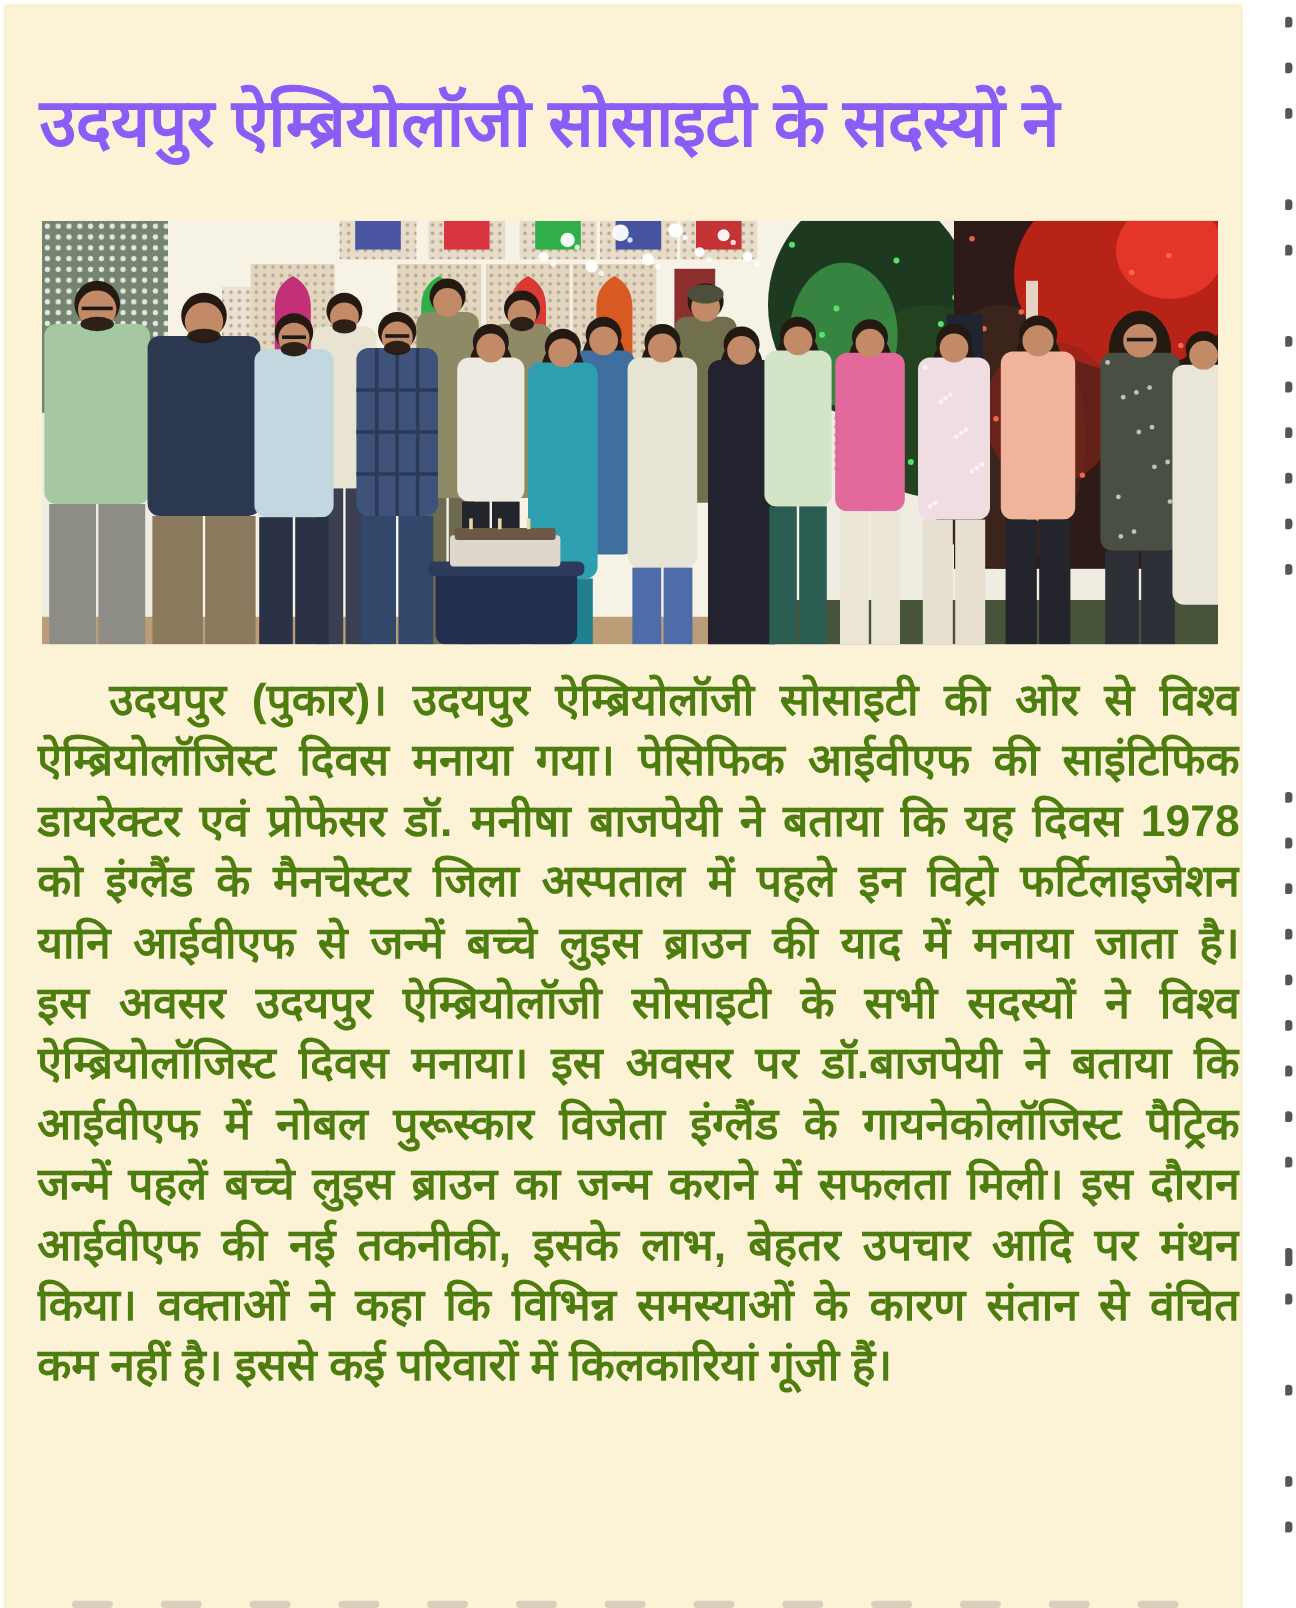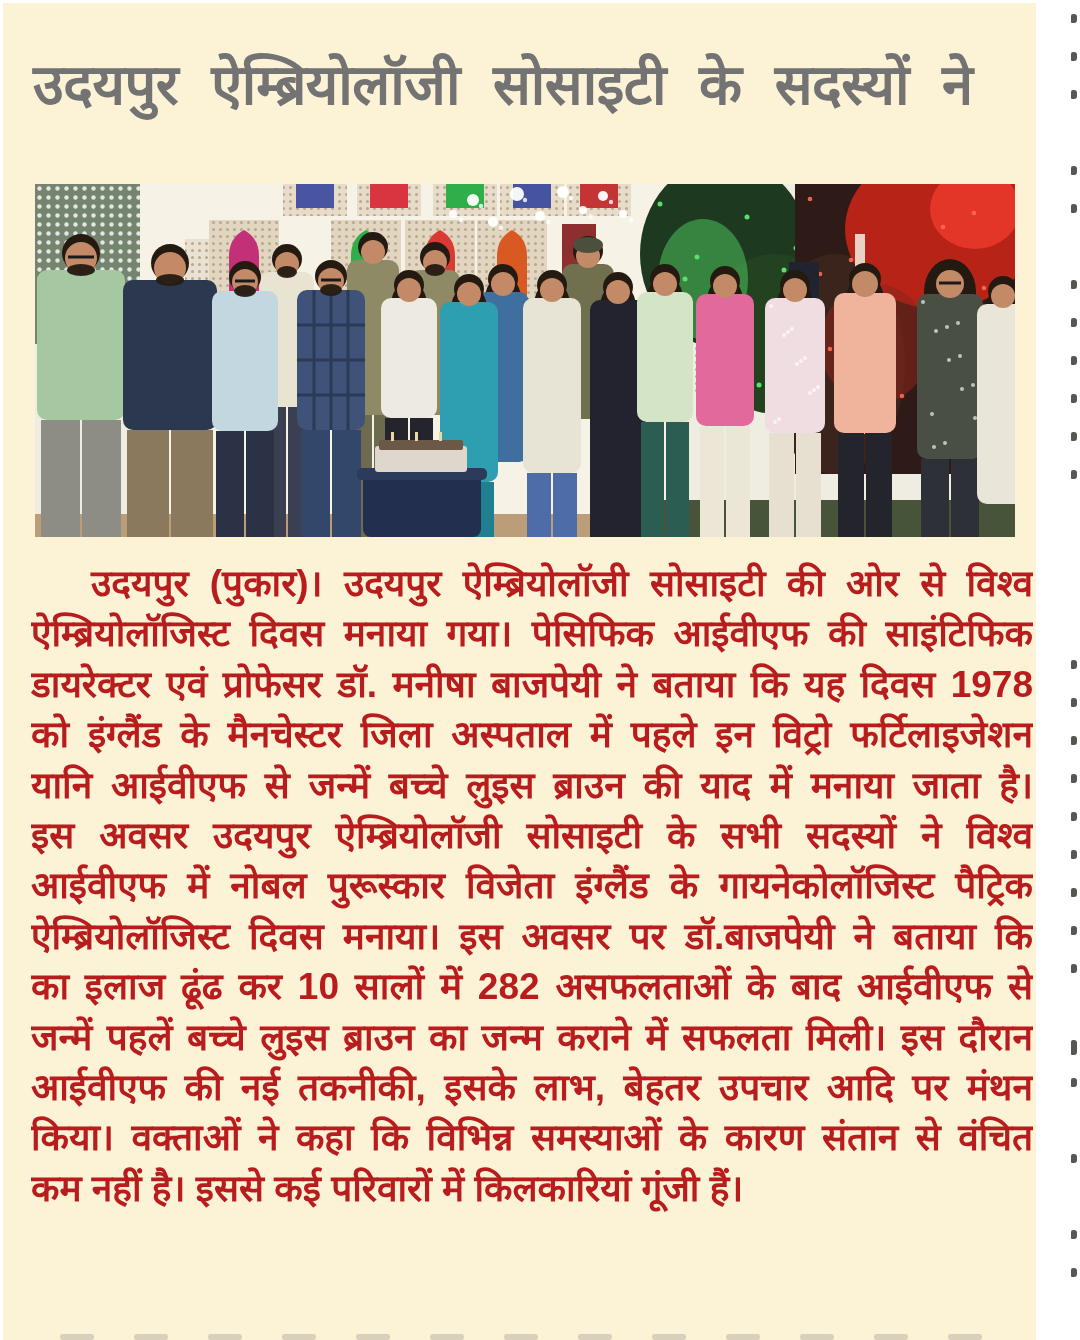--- a/index.html
+++ b/index.html
@@ -6,33 +6,33 @@
   body{
     width:1080px;height:1340px;position:relative;overflow:hidden;
     background:#ffffff;
     font-family:"Liberation Sans","DejaVu Sans",sans-serif;
   }
   .paper{
     position:absolute;left:3px;top:3px;width:1033px;height:1337px;
     background:#fcf2d6;
   }
   .headline{
-    position:absolute;left:30px;top:10px;width:985px;
+    position:absolute;left:30px;top:24px;width:985px;
     font-size:56px;line-height:76px;font-weight:700;
-    color:#737373;letter-spacing:-0.5px;font-family:Liberation Mono, monospace;
+    color:#8b5cf6;letter-spacing:-0.5px;
   }
   .headline span{display:block;white-space:nowrap;}
   .photo{
     position:absolute;left:32px;top:181px;width:980px;height:353px;
     overflow:hidden;background:#efece2;
   }
   .photo svg{display:block;width:100%;height:100%;}
   .body-text{
     position:absolute;left:28px;top:556px;width:1002px;
-    font-size:37px;line-height:50.4px;font-weight:600;color:#b91c1c;
+    font-size:37px;line-height:50.4px;font-weight:600;color:#4d7c0f;
   }
   .bline{
     height:50.4px;overflow:hidden;
     text-align:justify;text-align-last:justify;
   }
   .bline.last{text-align-last:auto;}
   .bline.first{padding-left:60px;}
   .dateline{font-weight:800;}
   .rmargin{position:absolute;right:0;top:0;width:44px;height:1340px;background:#ffffff;}
   .cmark{
@@ -343,23 +343,22 @@
       </svg>
   </div>
 
   <div class="body-text" id="body-text">
       <div class="bline first"><span class="dateline">उदयपुर (पुकार)।</span> <span>उदयपुर ऐम्ब्रियोलॉजी सोसाइटी की ओर से विश्व</span></div>
       <div class="bline">ऐम्ब्रियोलॉजिस्ट दिवस मनाया गया। पेसिफिक आईवीएफ की साइंटिफिक</div>
       <div class="bline">डायरेक्टर एवं प्रोफेसर डॉ. मनीषा बाजपेयी ने बताया कि यह दिवस 1978</div>
       <div class="bline">को इंग्लैंड के मैनचेस्टर जिला अस्पताल में पहले इन विट्रो फर्टिलाइजेशन</div>
       <div class="bline">यानि आईवीएफ से जन्में बच्चे लुइस ब्राउन की याद में मनाया जाता है।</div>
       <div class="bline">इस अवसर उदयपुर ऐम्ब्रियोलॉजी सोसाइटी के सभी सदस्यों ने विश्व</div>
+      <div class="bline">ऐम्ब्रियोलॉजिस्ट दिवस मनाया। इस अवसर पर डॉ.बाजपेयी ने बताया कि</div>
       <div class="bline">आईवीएफ में नोबल पुरूस्कार विजेता इंग्लैंड के गायनेकोलॉजिस्ट पैट्रिक</div>
-      <div class="bline">ऐम्ब्रियोलॉजिस्ट दिवस मनाया। इस अवसर पर डॉ.बाजपेयी ने बताया कि</div>
-      <div class="bline">का इलाज ढूंढ कर 10 सालों में 282 असफलताओं के बाद आईवीएफ से</div>
       <div class="bline">जन्में पहलें बच्चे लुइस ब्राउन का जन्म कराने में सफलता मिली। इस दौरान</div>
       <div class="bline">आईवीएफ की नई तकनीकी, इसके लाभ, बेहतर उपचार आदि पर मंथन</div>
       <div class="bline">किया। वक्ताओं ने कहा कि विभिन्न समस्याओं के कारण संतान से वंचित</div>
       <div class="bline last">कम नहीं है। इससे कई परिवारों में किलकारियां गूंजी हैं।</div>
     </div>
 </div>
 
 <div class="rmargin"></div>
 <div id="marks">
     <div class="cmark" style="top: 14px;"></div>

